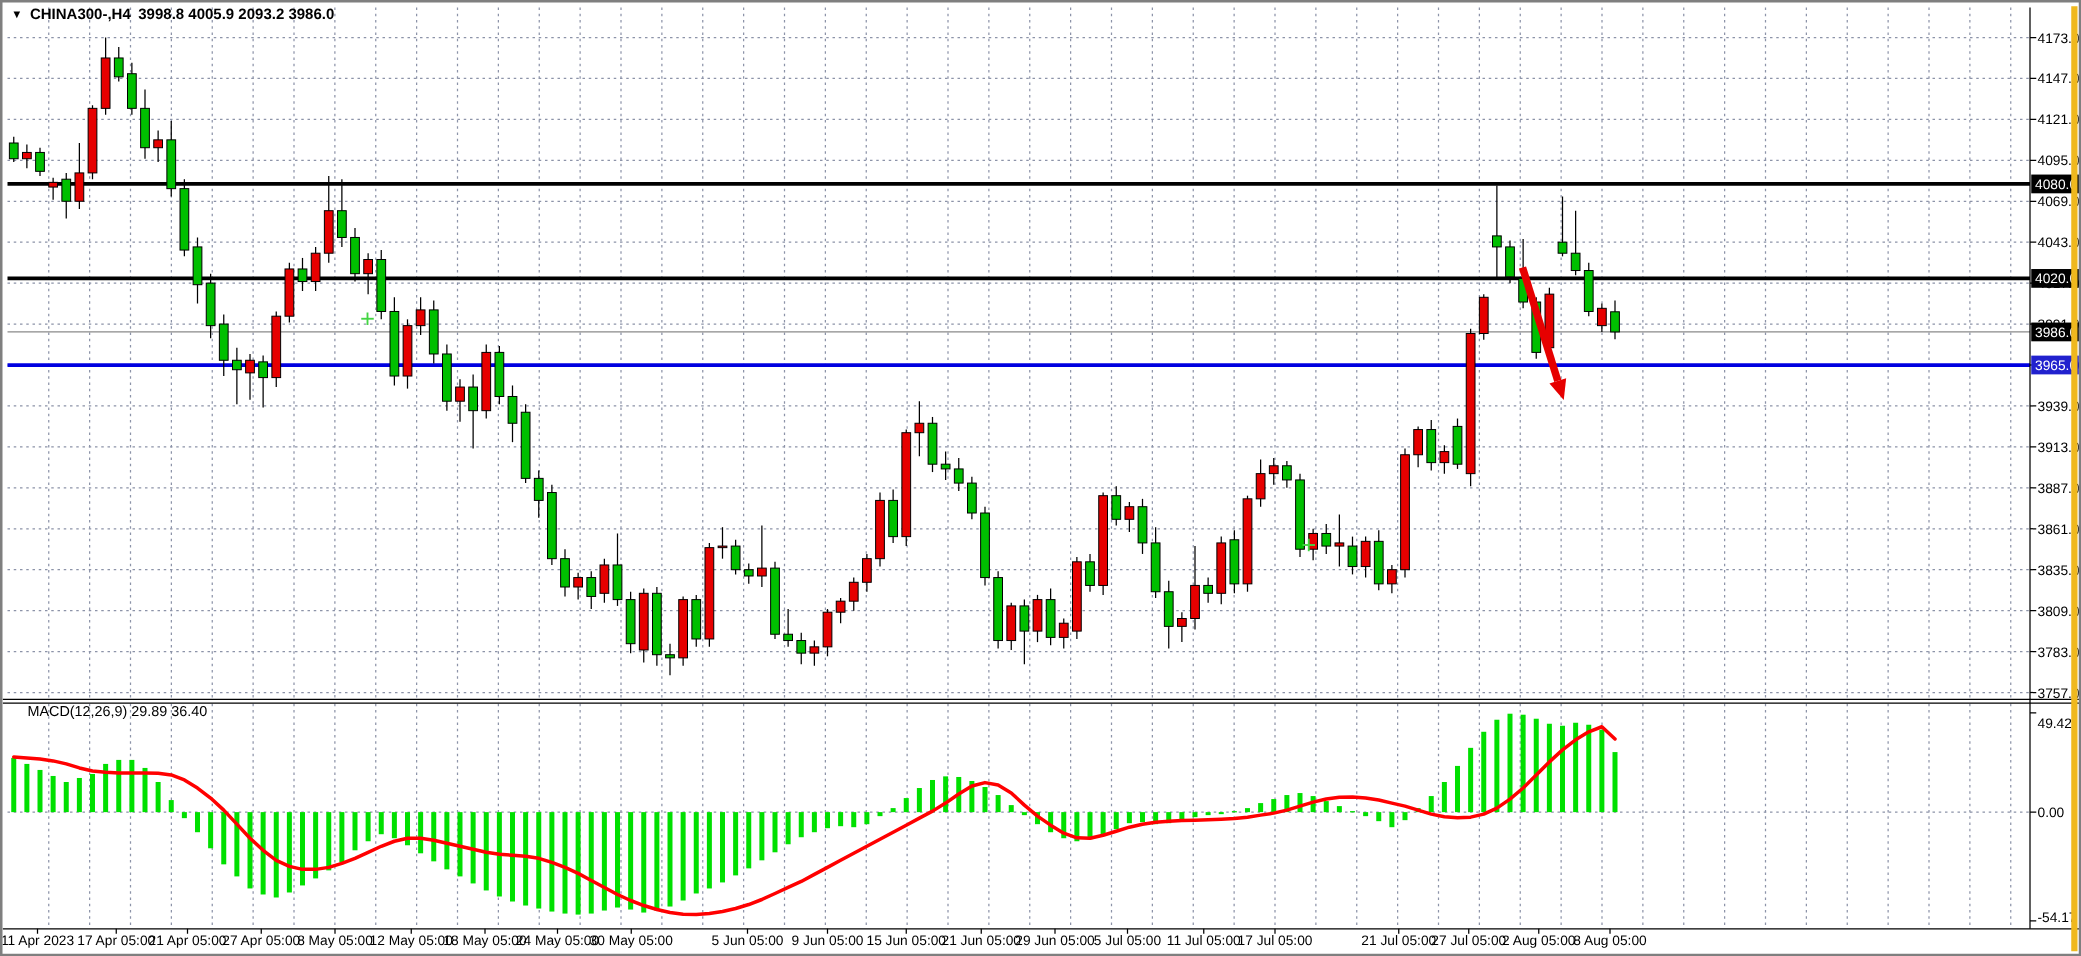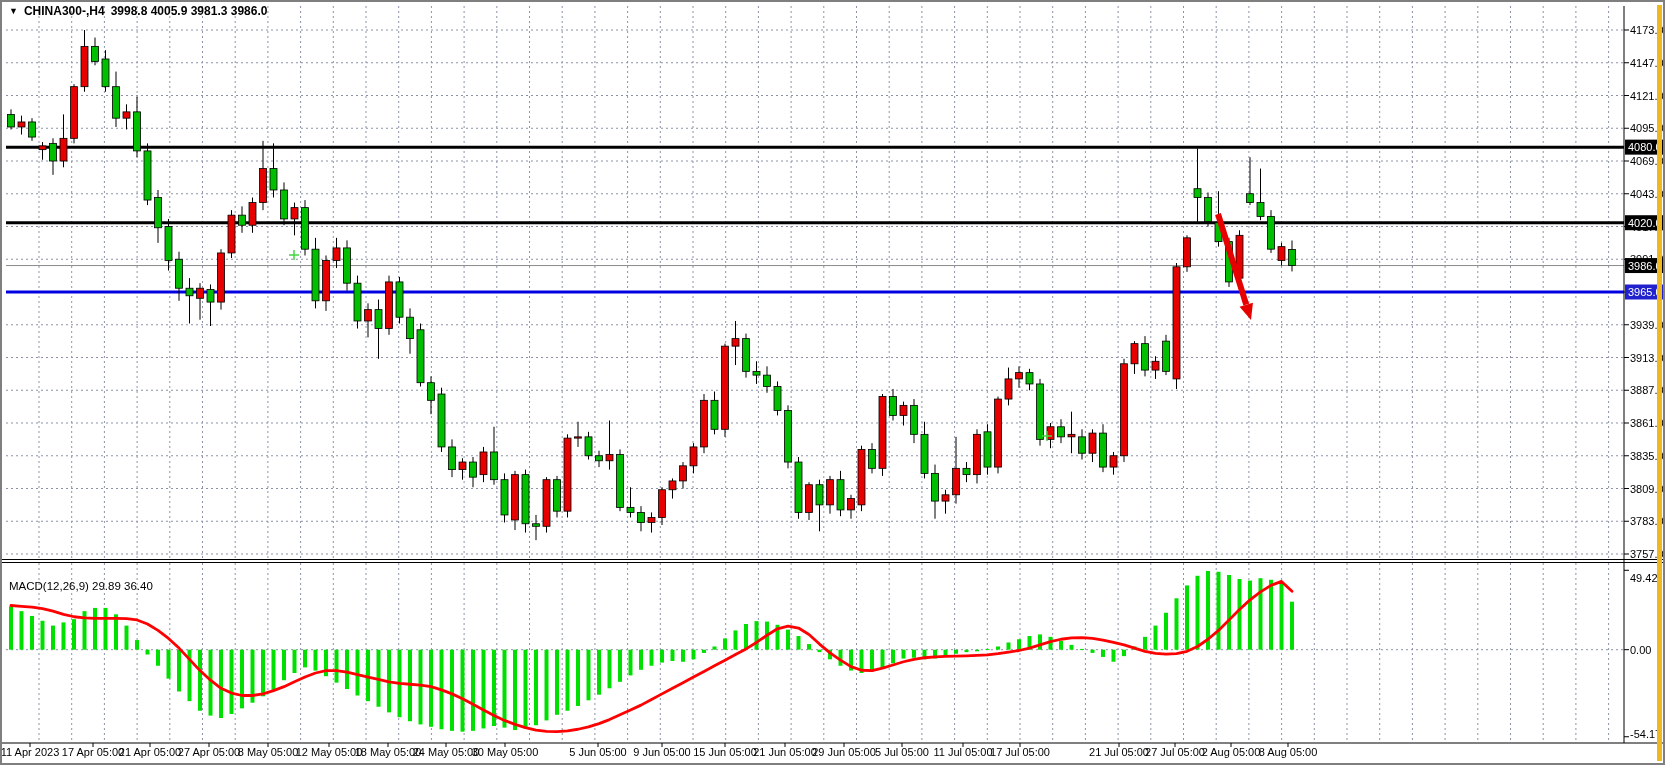--- a/index.html
+++ b/index.html
@@ -2,21 +2,21 @@
 <html><head>
 <meta charset="utf-8">
 <style>
   html,body{margin:0;padding:0;background:#d4d0c8;}
   .win{position:relative;width:1665px;height:765px;background:#fff;box-sizing:border-box;
        border:2px solid #7f7f7f;overflow:hidden;font-family:"Liberation Sans",sans-serif;}
   .win svg{position:absolute;left:0;top:0;}
   .chart-title{position:absolute;left:7px;top:2px;font-size:12px;font-weight:bold;color:#000;
        display:flex;align-items:center;gap:6px;z-index:5;pointer-events:none;}
   .chart-title .tri{font-size:9px;line-height:1;}
-  .macd-title{position:absolute;left:7px;top:562px;font-size:11.5px;color:#000;z-index:5;pointer-events:none;margin-top:16px;}
+  .macd-title{position:absolute;left:20px;top:562px;font-size:11.5px;color:#000;z-index:5;pointer-events:none;}
 </style>
 </head>
 <body>
 
 <div class="win">
   <svg id="cv" width="1665" height="765">
       <g>
         <line x1="37" y1="4" x2="37" y2="556" stroke="#8c93a8" stroke-width="1" stroke-dasharray="2 3"></line>
         <line x1="37" y1="561" x2="37" y2="741" stroke="#8c93a8" stroke-width="1" stroke-dasharray="2 3"></line>
         <line x1="69.7" y1="4" x2="69.7" y2="556" stroke="#8c93a8" stroke-width="1" stroke-dasharray="2 3"></line>
@@ -624,16 +624,16 @@
         <line x1="292" y1="248" x2="292" y2="258" stroke="#44d544" stroke-width="1.5"></line>
       </g>
       <g>
         <line x1="1040" y1="434" x2="1050" y2="434" stroke="#44d544" stroke-width="1.5"></line>
         <line x1="1045" y1="429" x2="1045" y2="439" stroke="#44d544" stroke-width="1.5"></line>
       </g>
     </svg>
   <div class="chart-title">
     <span class="tri">▼</span>
     <span>CHINA300-,H4</span>
-    <span>3998.8 4005.9 3981.3 3986.0</span>
+    <span>3998.8 4005.9 2093.2 3986.0</span>
   </div>
   <div class="macd-title">MACD(12,26,9) 29.89 36.40</div>
 </div>
 
 </body></html>

